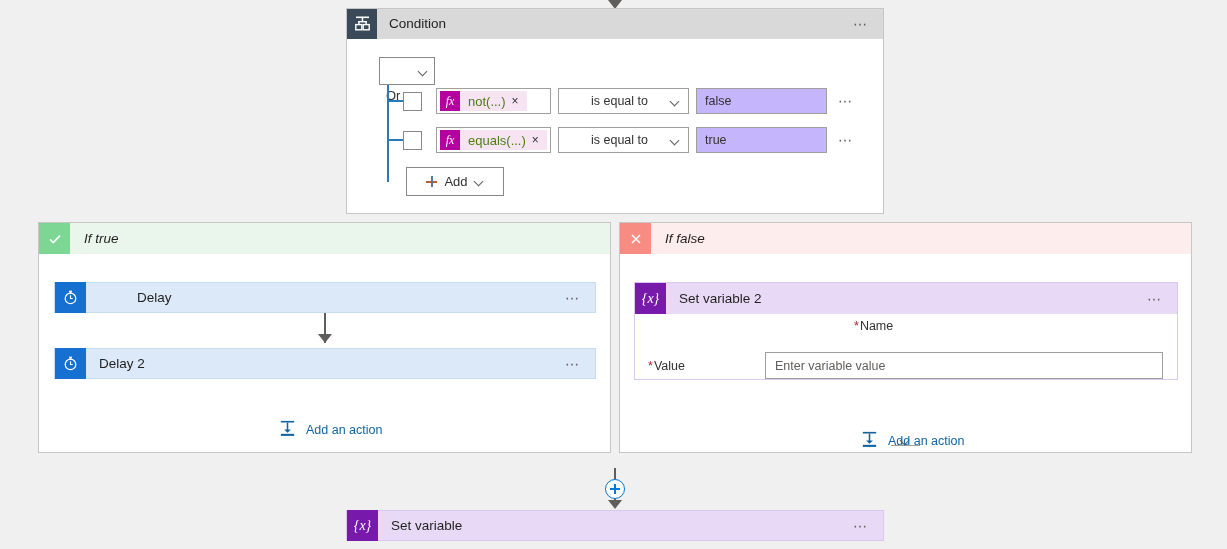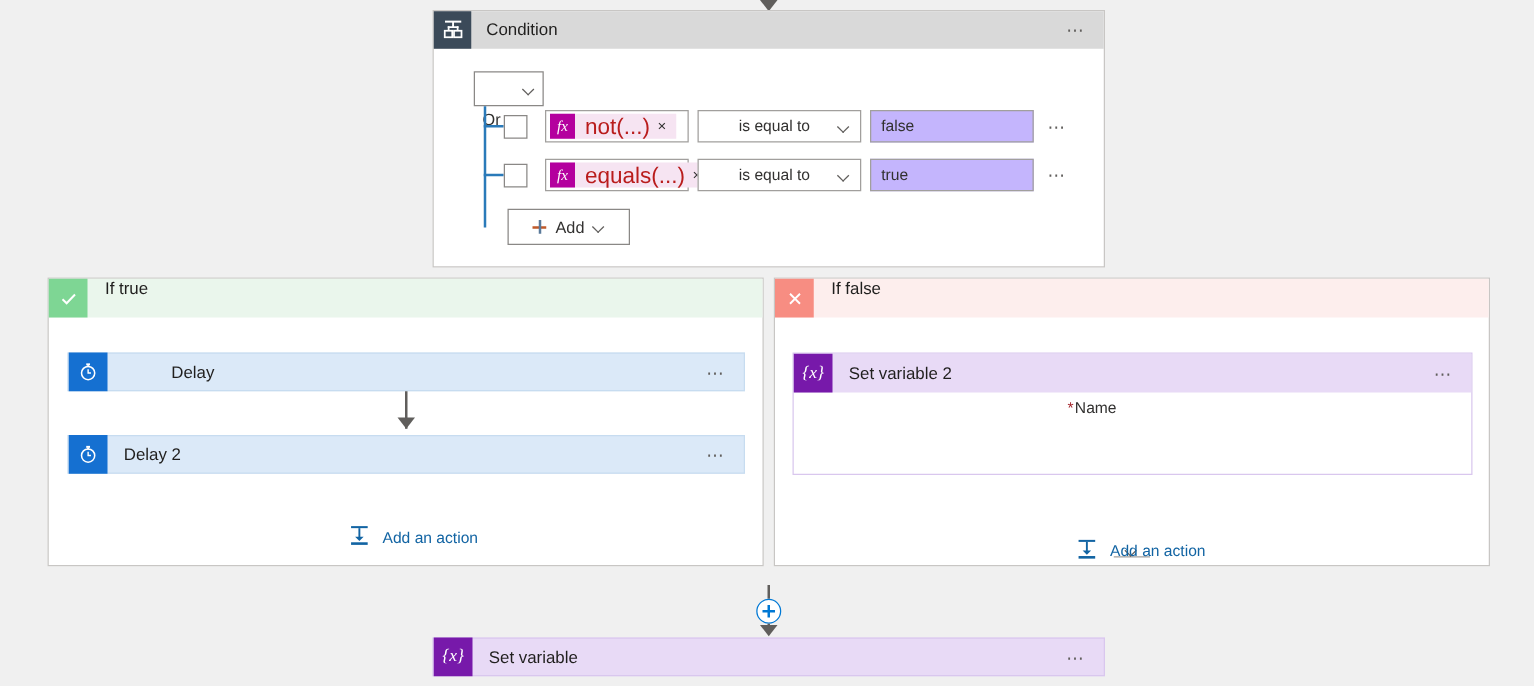--- a/index.html
+++ b/index.html
@@ -80,21 +80,21 @@
   }
   .token {
     display:flex; align-items:center; height:20px; background:#f6e4f2;
     padding-right:8px;
   }
   .token .fx {
     width:20px; height:20px; background:#b4009e; color:#ffffff;
     font-family:"Liberation Serif", serif; font-style:italic; font-size:12px;
     display:flex; align-items:center; justify-content:center; flex:0 0 20px;
   }
-  .token .tk-label { padding:0 6px 0 8px; font-size:18px; color:#b91c1c; }
+  .token .tk-label { padding:0 6px 0 8px; font-size:13px; color:#4d7c0f; }
   .token .tk-x { font-size:12px; color:#323130; }
 
   .op-select {
     width:131px; height:26px; border:1px solid #a19f9d; background:#ffffff;
     margin-left:7px; display:flex; align-items:center; padding:0 8px; font-size:12.5px;
   }
   .op-select .lbl { flex:1 1 auto;margin-left:24px; }
   .val-input {
     width:131px; height:26px; border:1px solid #a19f9d; background:#c4b5fd;
     margin-left:7px; display:flex; align-items:center; padding:0 8px; font-size:12.5px;
@@ -107,21 +107,21 @@
     display:flex; align-items:center; justify-content:center; gap:7px; font-size:13px;
   }
   .plus-glyph { position:relative; width:11px; height:11px; flex:0 0 11px; }
   .plus-glyph::before { content:""; position:absolute; top:5px; left:0; width:11px; height:1.6px; background:#c05a2a; }
   .plus-glyph::after  { content:""; position:absolute; left:5px; top:0; width:1.6px; height:11px; background:#5a7a9a; }
 
   
   .branch { position:absolute; background:#ffffff; border:1px solid #c8c6c4; }
   #branch-true  { left:38px;  top:222px; width:573px; height:231px; }
   #branch-false { left:619px; top:222px; width:573px; height:231px; }
-  .branch-head { display:flex; height:31px; }
+  .branch-head { display:flex; align-items:center; height:31px;font-style:italic; }
   .branch-head.t { background:#eaf6ec; }
   .branch-head.f { background:#fdeeed; }
   .branch-badge { width:31px; height:31px; flex:0 0 31px; display:flex; align-items:center; justify-content:center; }
   .branch-badge.t { background:#7ed694; }
   .branch-badge.f { background:#f78d82; }
   .branch-title { padding-left:14px; font-size:13.5px; color:#201f1e; }
 
   
   .act { position:absolute; display:flex; align-items:center; height:31px; }
   .act-icon { width:31px; height:31px; flex:0 0 31px; display:flex; align-items:center; justify-content:center; }
@@ -314,20 +314,28 @@
     <div class="field-row" style="margin-top:5px;flex-direction:column;">
       <div class="field-label">
         <span class="req">*</span><span>Name</span>
       </div>
       <div class="combo-underline">
         <span class="lbl"></span>
         <span class="chev"></span>
       </div>
     </div>
 
+    <div class="field-row">
+      <div class="field-label">
+        <span class="req">*</span><span>Value</span>
+      </div>
+      <div class="text-input">
+        <span>Enter variable value</span>
+      </div>
+    </div>
   </div>
 
   <div class="add-action" style="left:860px; top:430px;">
     <span>
       <svg width="19" height="19" viewBox="0 0 20 20" aria-hidden="true">
         <rect x="3" y="2" width="14" height="1.7" fill="#1264a3"></rect>
         <rect x="9.2" y="3.7" width="1.6" height="8.3" fill="#1264a3"></rect>
         <path d="M6.4 11 L10 14.6 L13.6 11 Z" fill="#1264a3"></path>
         <rect x="3" y="15.6" width="14" height="2.2" fill="#1264a3"></rect>
       </svg>

